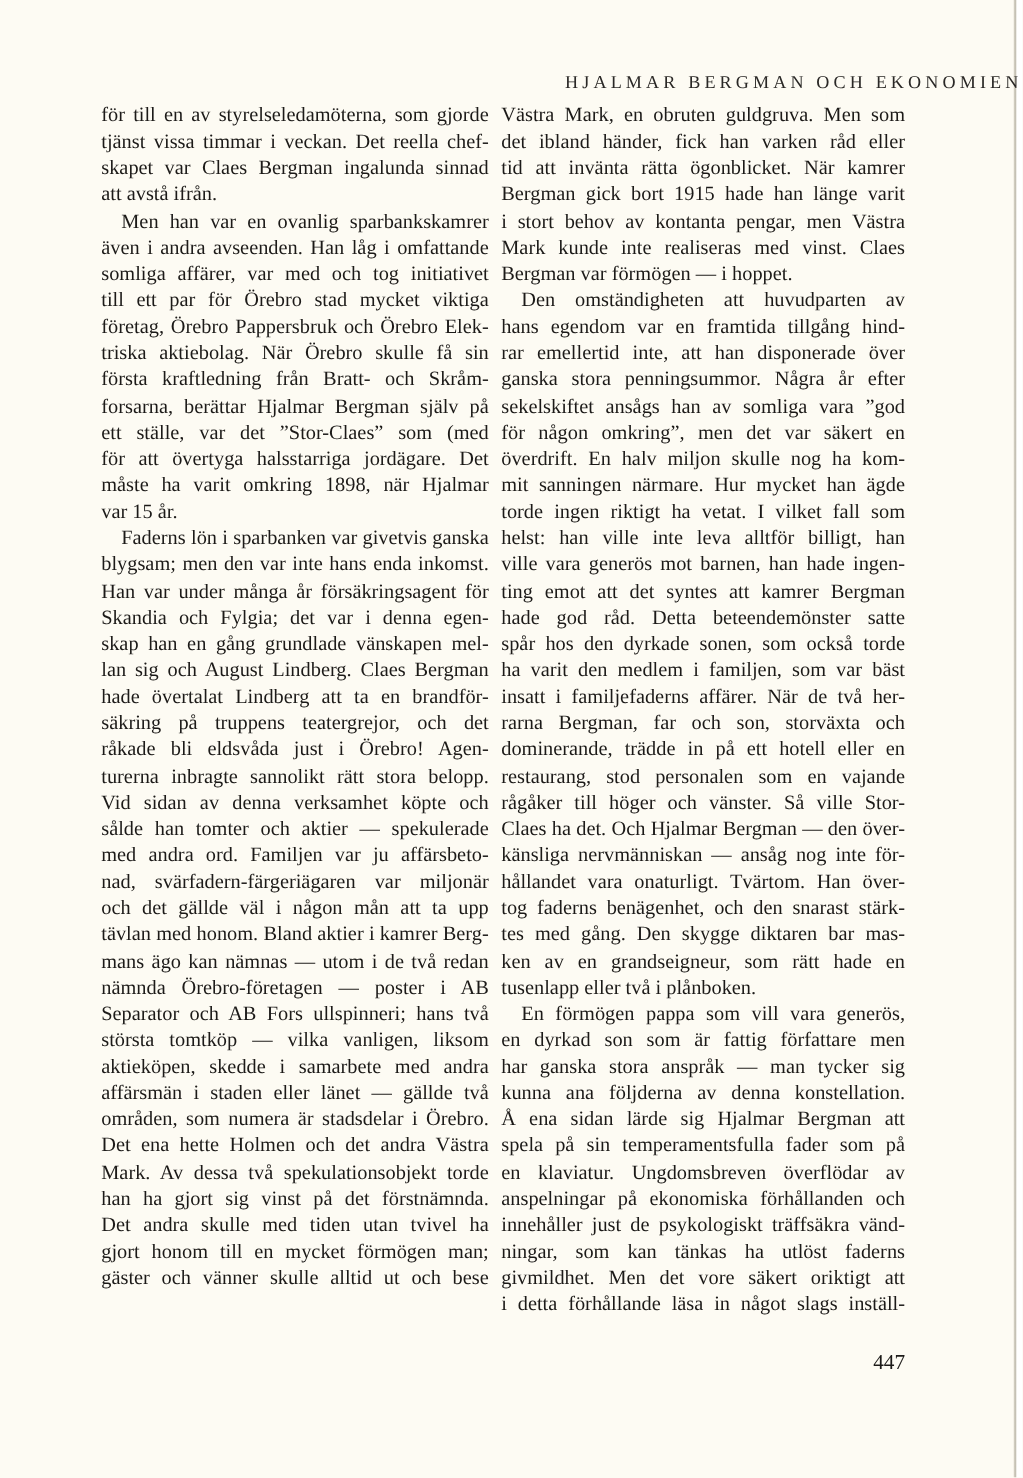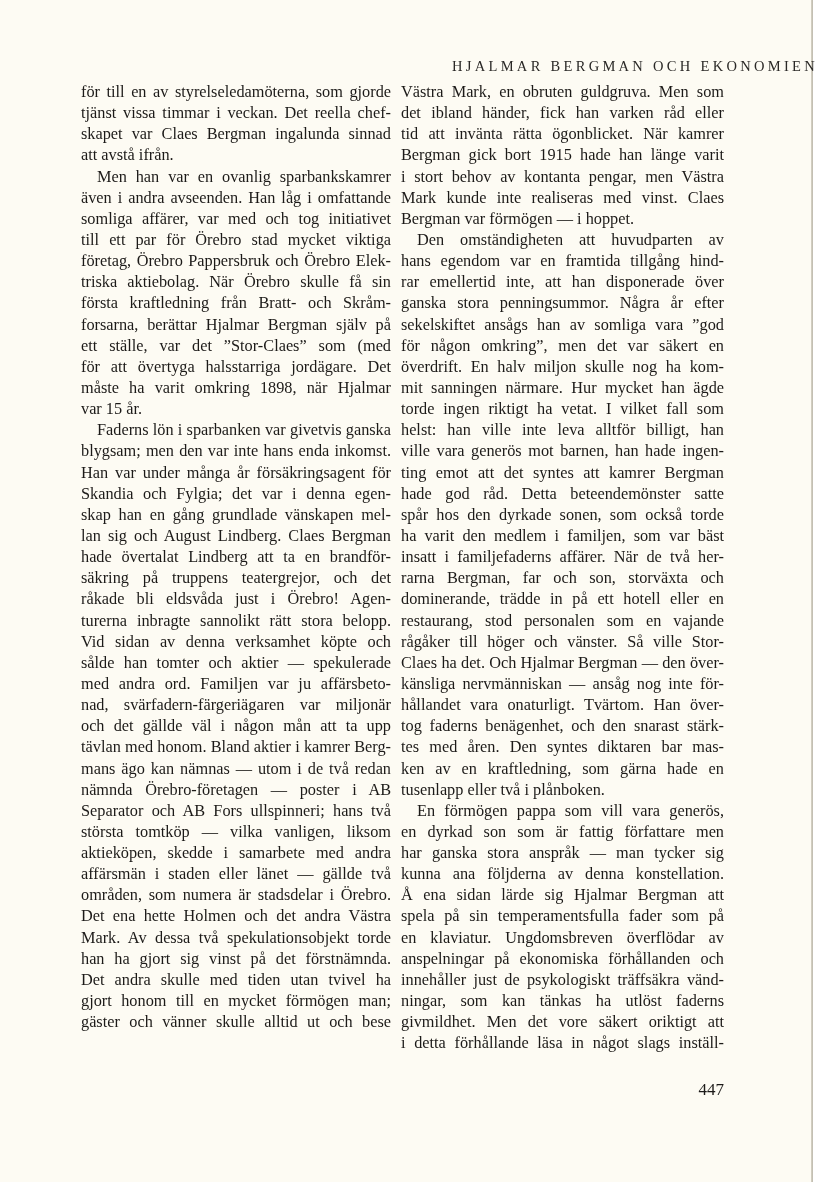--- a/index.html
+++ b/index.html
@@ -158,22 +158,22 @@
     <span class="line">ha varit den medlem i familjen, som var bäst</span>
     <span class="line">insatt i familjefaderns affärer. När de två her-</span>
     <span class="line">rarna Bergman, far och son, storväxta och</span>
     <span class="line">dominerande, trädde in på ett hotell eller en</span>
     <span class="line">restaurang, stod personalen som en vajande</span>
     <span class="line">rågåker till höger och vänster. Så ville Stor-</span>
     <span class="line">Claes ha det. Och Hjalmar Bergman — den över-</span>
     <span class="line">känsliga nervmänniskan — ansåg nog inte för-</span>
     <span class="line">hållandet vara onaturligt. Tvärtom. Han över-</span>
     <span class="line">tog faderns benägenhet, och den snarast stärk-</span>
-    <span class="line">tes med åren. Den syntes diktaren bar mas-</span>
-    <span class="line">ken av en kraftledning, som gärna hade en</span>
+    <span class="line">tes med gång. Den skygge diktaren bar mas-</span>
+    <span class="line">ken av en grandseigneur, som rätt hade en</span>
     <span class="line last">tusenlapp eller två i plånboken.</span>
     <span class="line indent">En förmögen pappa som vill vara generös,</span>
     <span class="line">en dyrkad son som är fattig författare men</span>
     <span class="line">har ganska stora anspråk — man tycker sig</span>
     <span class="line">kunna ana följderna av denna konstellation.</span>
     <span class="line">Å ena sidan lärde sig Hjalmar Bergman att</span>
     <span class="line">spela på sin temperamentsfulla fader som på</span>
     <span class="line">en klaviatur. Ungdomsbreven överflödar av</span>
     <span class="line">anspelningar på ekonomiska förhållanden och</span>
     <span class="line">innehåller just de psykologiskt träffsäkra vänd-</span>

